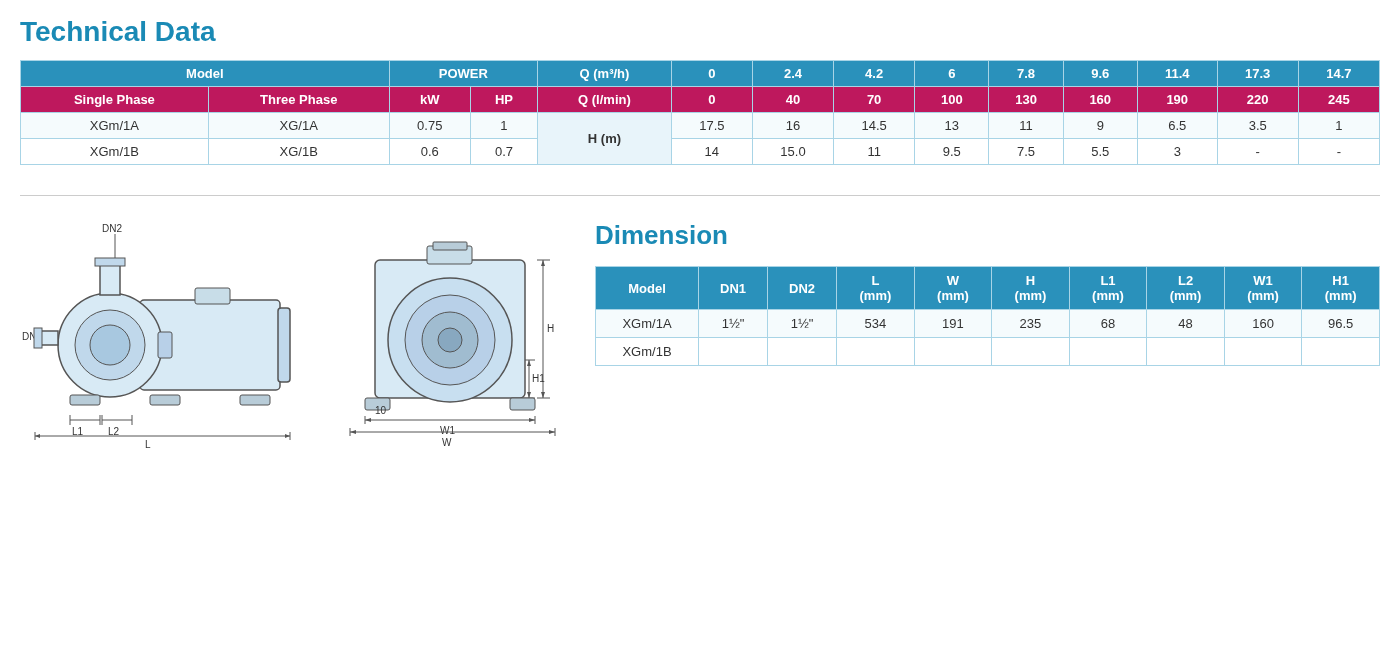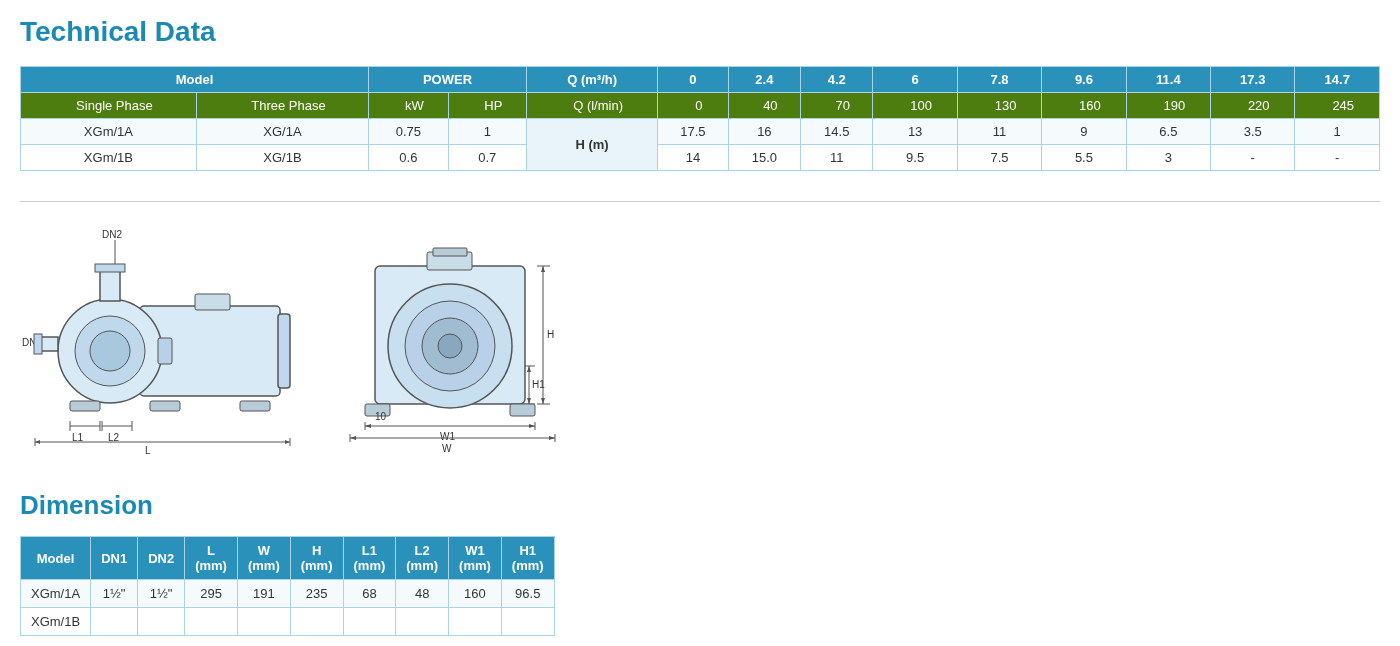--- a/index.html
+++ b/index.html
@@ -10,21 +10,21 @@
       padding: 16px 20px;
       width: 1400px;
       min-height: 646px;
     }
 
     
     .page-title {
       font-size: 28px;
       font-weight: bold;
       color: #1a8ab5;
-      margin-bottom: 18px;
+      margin-bottom: 12px;
     }
 
     
     .tech-table-wrap {
       margin-bottom: 30px;
     }
     .tech-table {
       border-collapse: collapse;
       width: 100%;
       font-size: 13px;
@@ -33,24 +33,23 @@
       border: 1px solid #a8d4e6;
       text-align: center;
       padding: 5px 8px;
     }
     .tech-table thead tr:first-child th {
       background-color: #2a91bb;
       color: #fff;
       font-weight: bold;
     }
     .tech-table thead tr:nth-child(2) th {
-      background-color: #4d7c0f;
+      background-color: #be185d;
       color: #fff;
-      font-weight: normal;
-      padding-left: 20px;
+      font-weight: bold;
     }
     .tech-table tbody tr td {
       background-color: #fff;
       color: #333;
     }
     .tech-table tbody tr:nth-child(odd) td {
       background-color: #f5fbfd;
     }
     .h-m-cell {
       background-color: #e8f4fa !important;
@@ -60,21 +59,21 @@
     
     .divider {
       border: none;
       border-top: 1px solid #ccc;
       margin: 20px 0 24px 0;
     }
 
     
     .lower-section {
       display: flex;
-      flex-direction: column;
+      flex-direction: row;
       align-items: flex-start;
       gap: 30px;
     }
 
     
     .diagrams {
       display: flex;
       flex-direction: row;
       align-items: flex-end;
       gap: 30px;
@@ -326,21 +325,21 @@
           <th>L2<br>(mm)</th>
           <th>W1<br>(mm)</th>
           <th>H1<br>(mm)</th>
         </tr>
       </thead>
       <tbody>
         <tr>
           <td>XGm/1A</td>
           <td>1½"</td>
           <td>1½"</td>
-          <td>295</td>
+          <td>534</td>
           <td>191</td>
           <td>235</td>
           <td>68</td>
           <td>48</td>
           <td>160</td>
           <td>96.5</td>
         </tr>
         <tr>
           <td>XGm/1B</td>
           <td></td>

